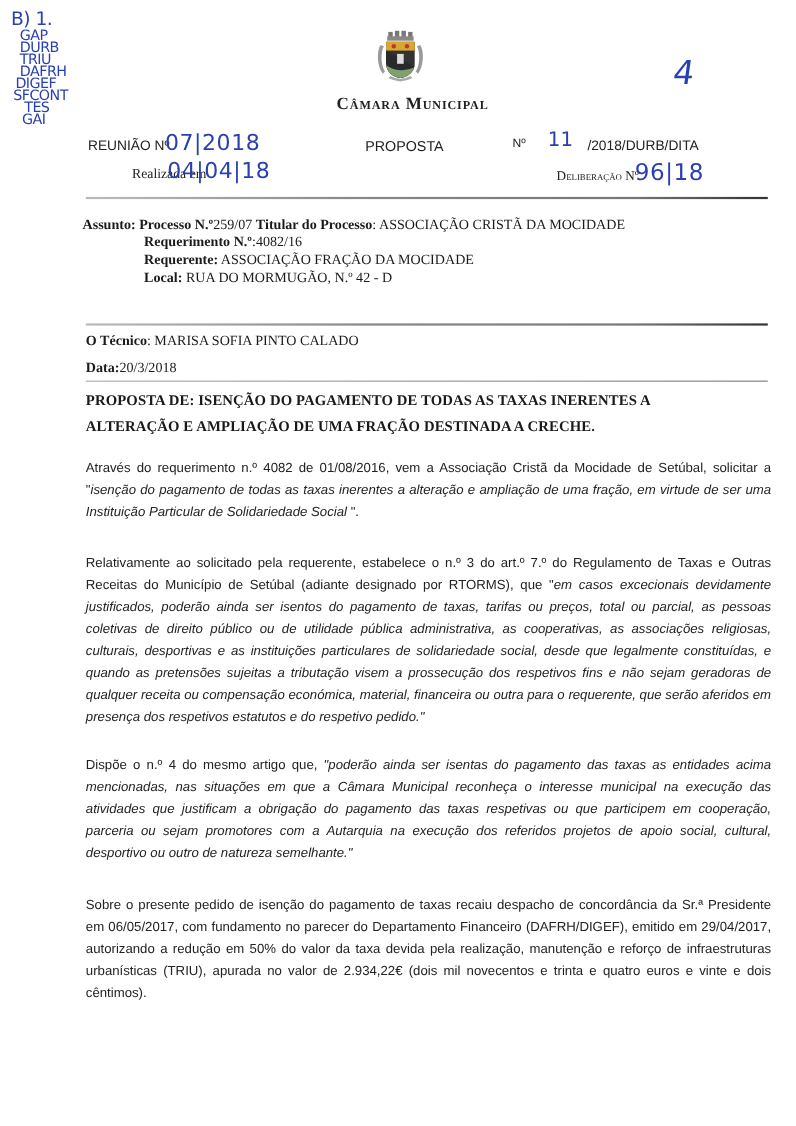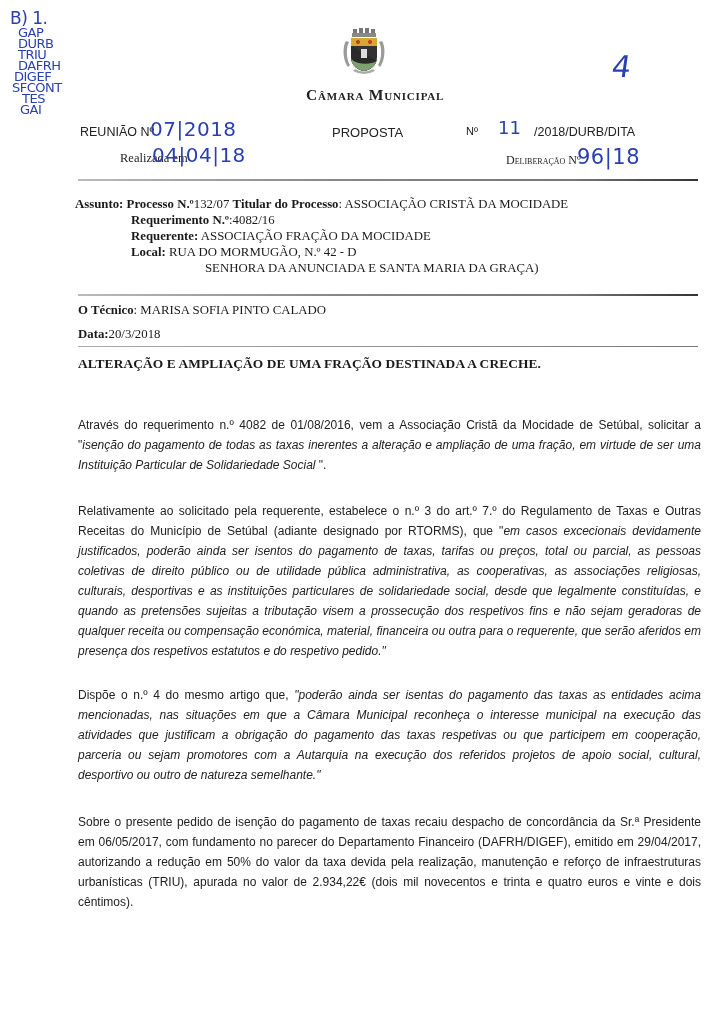--- a/index.html
+++ b/index.html
@@ -98,47 +98,47 @@
 <div class="hand prop-num-hand">11</div>
 <div class="lbl-sans prop-suffix">/2018/DURB/DITA</div>
 <div class="lbl-serif delib-label">Deliberação Nº</div>
 <div class="hand delib-val">96|18</div>
 
 <div class="rule r1"></div>
 
 <div class="assunto">
   <div class="row">
     <span class="b">Assunto:</span>
-    <span class="b">Processo N.º</span><span>132/07</span>
+    <span class="b">Processo N.º</span><span>259/07</span>
     <span class="b">Titular do Processo</span><span>: ASSOCIAÇÃO CRISTÃ DA MOCIDADE</span>
   </div>
   <div class="row ind">
     <span class="b">Requerimento N.º</span><span>:4082/16</span>
   </div>
   <div class="row ind">
     <span class="b">Requerente:</span><span> ASSOCIAÇÃO FRAÇÃO DA MOCIDADE</span>
   </div>
   <div class="row ind">
     <span class="b">Local:</span><span> RUA DO MORMUGÃO, N.º 42 - D</span>
   </div>
-  <div class="row ind2">SENHORA DA ANUNCIADA E SANTA MARIA DA GRAÇA)</div>
 </div>
 
 <div class="rule r2"></div>
 
 <div class="tecnico">
   <span class="b">O Técnico</span><span>: MARISA SOFIA PINTO CALADO</span>
 </div>
 <div class="data-line">
   <span class="b">Data:</span><span>20/3/2018</span>
 </div>
 
 <div class="rule r3"></div>
 
 <div class="prop-title">
+  <div>PROPOSTA DE: ISENÇÃO DO PAGAMENTO DE TODAS AS TAXAS INERENTES A</div>
   <div>ALTERAÇÃO E AMPLIAÇÃO DE UMA FRAÇÃO DESTINADA A CRECHE.</div>
 </div>
 
 <p class="body-text p1"><span>Através do requerimento n.º 4082 de 01/08/2016, vem a Associação Cristã da Mocidade de Setúbal, solicitar a "</span><i>isenção do pagamento de todas as taxas inerentes a alteração e ampliação de uma fração, em virtude de ser uma Instituição Particular de Solidariedade Social</i><span> ".</span></p>
 
 <p class="body-text p2"><span>Relativamente ao solicitado pela requerente, estabelece o n.º 3 do art.º 7.º do Regulamento de Taxas e Outras Receitas do Município de Setúbal (adiante designado por RTORMS), que "</span><i>em casos excecionais devidamente justificados, poderão ainda ser isentos do pagamento de taxas, tarifas ou preços, total ou parcial, as pessoas coletivas de direito público ou de utilidade pública administrativa, as cooperativas, as associações religiosas, culturais, desportivas e as instituições particulares de solidariedade social, desde que legalmente constituídas, e quando as pretensões sujeitas a tributação visem a prossecução dos respetivos fins e não sejam geradoras de qualquer receita ou compensação económica, material, financeira ou outra para o requerente, que serão aferidos em presença dos respetivos estatutos e do respetivo pedido."</i></p>
 
 <p class="body-text p3"><span>Dispõe o n.º 4 do mesmo artigo que, </span><i>"poderão ainda ser isentas do pagamento das taxas as entidades acima mencionadas, nas situações em que a Câmara Municipal reconheça o interesse municipal na execução das atividades que justificam a obrigação do pagamento das taxas respetivas ou que participem em cooperação, parceria ou sejam promotores com a Autarquia na execução dos referidos projetos de apoio social, cultural, desportivo ou outro de natureza semelhante."</i></p>
 
 <p class="body-text p4">Sobre o presente pedido de isenção do pagamento de taxas recaiu despacho de concordância da Sr.ª Presidente em 06/05/2017, com fundamento no parecer do Departamento Financeiro (DAFRH/DIGEF), emitido em 29/04/2017, autorizando a redução em 50% do valor da taxa devida pela realização, manutenção e reforço de infraestruturas urbanísticas (TRIU), apurada no valor de 2.934,22€ (dois mil novecentos e trinta e quatro euros e vinte e dois cêntimos).</p>

